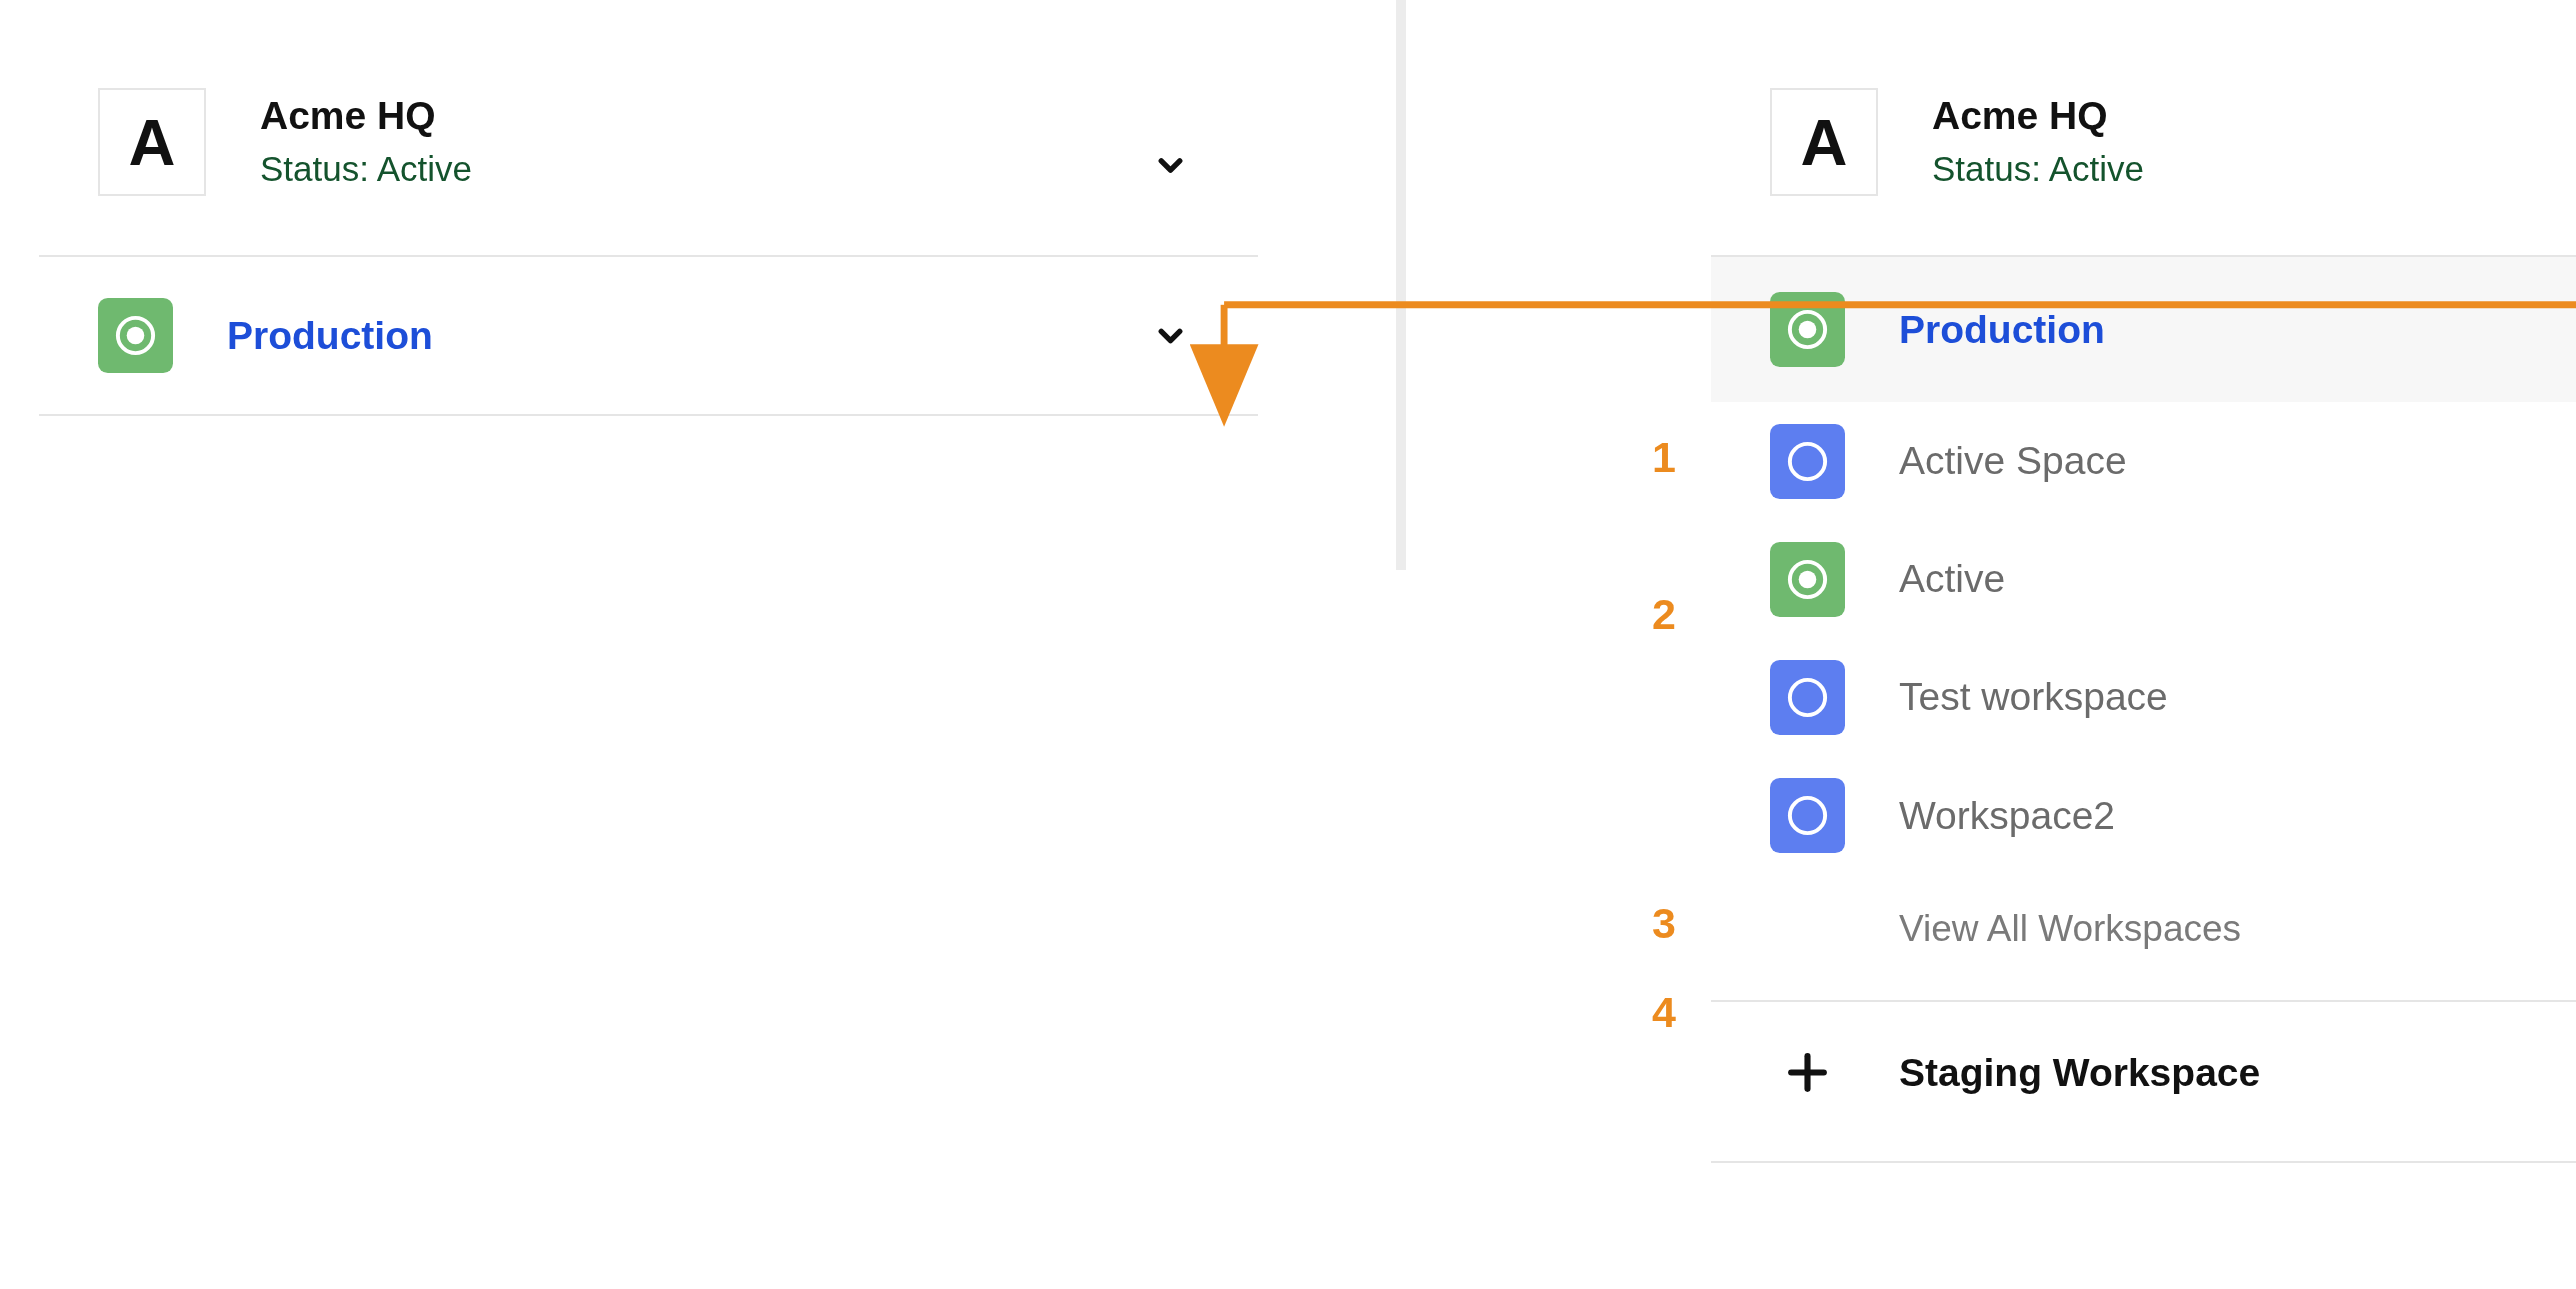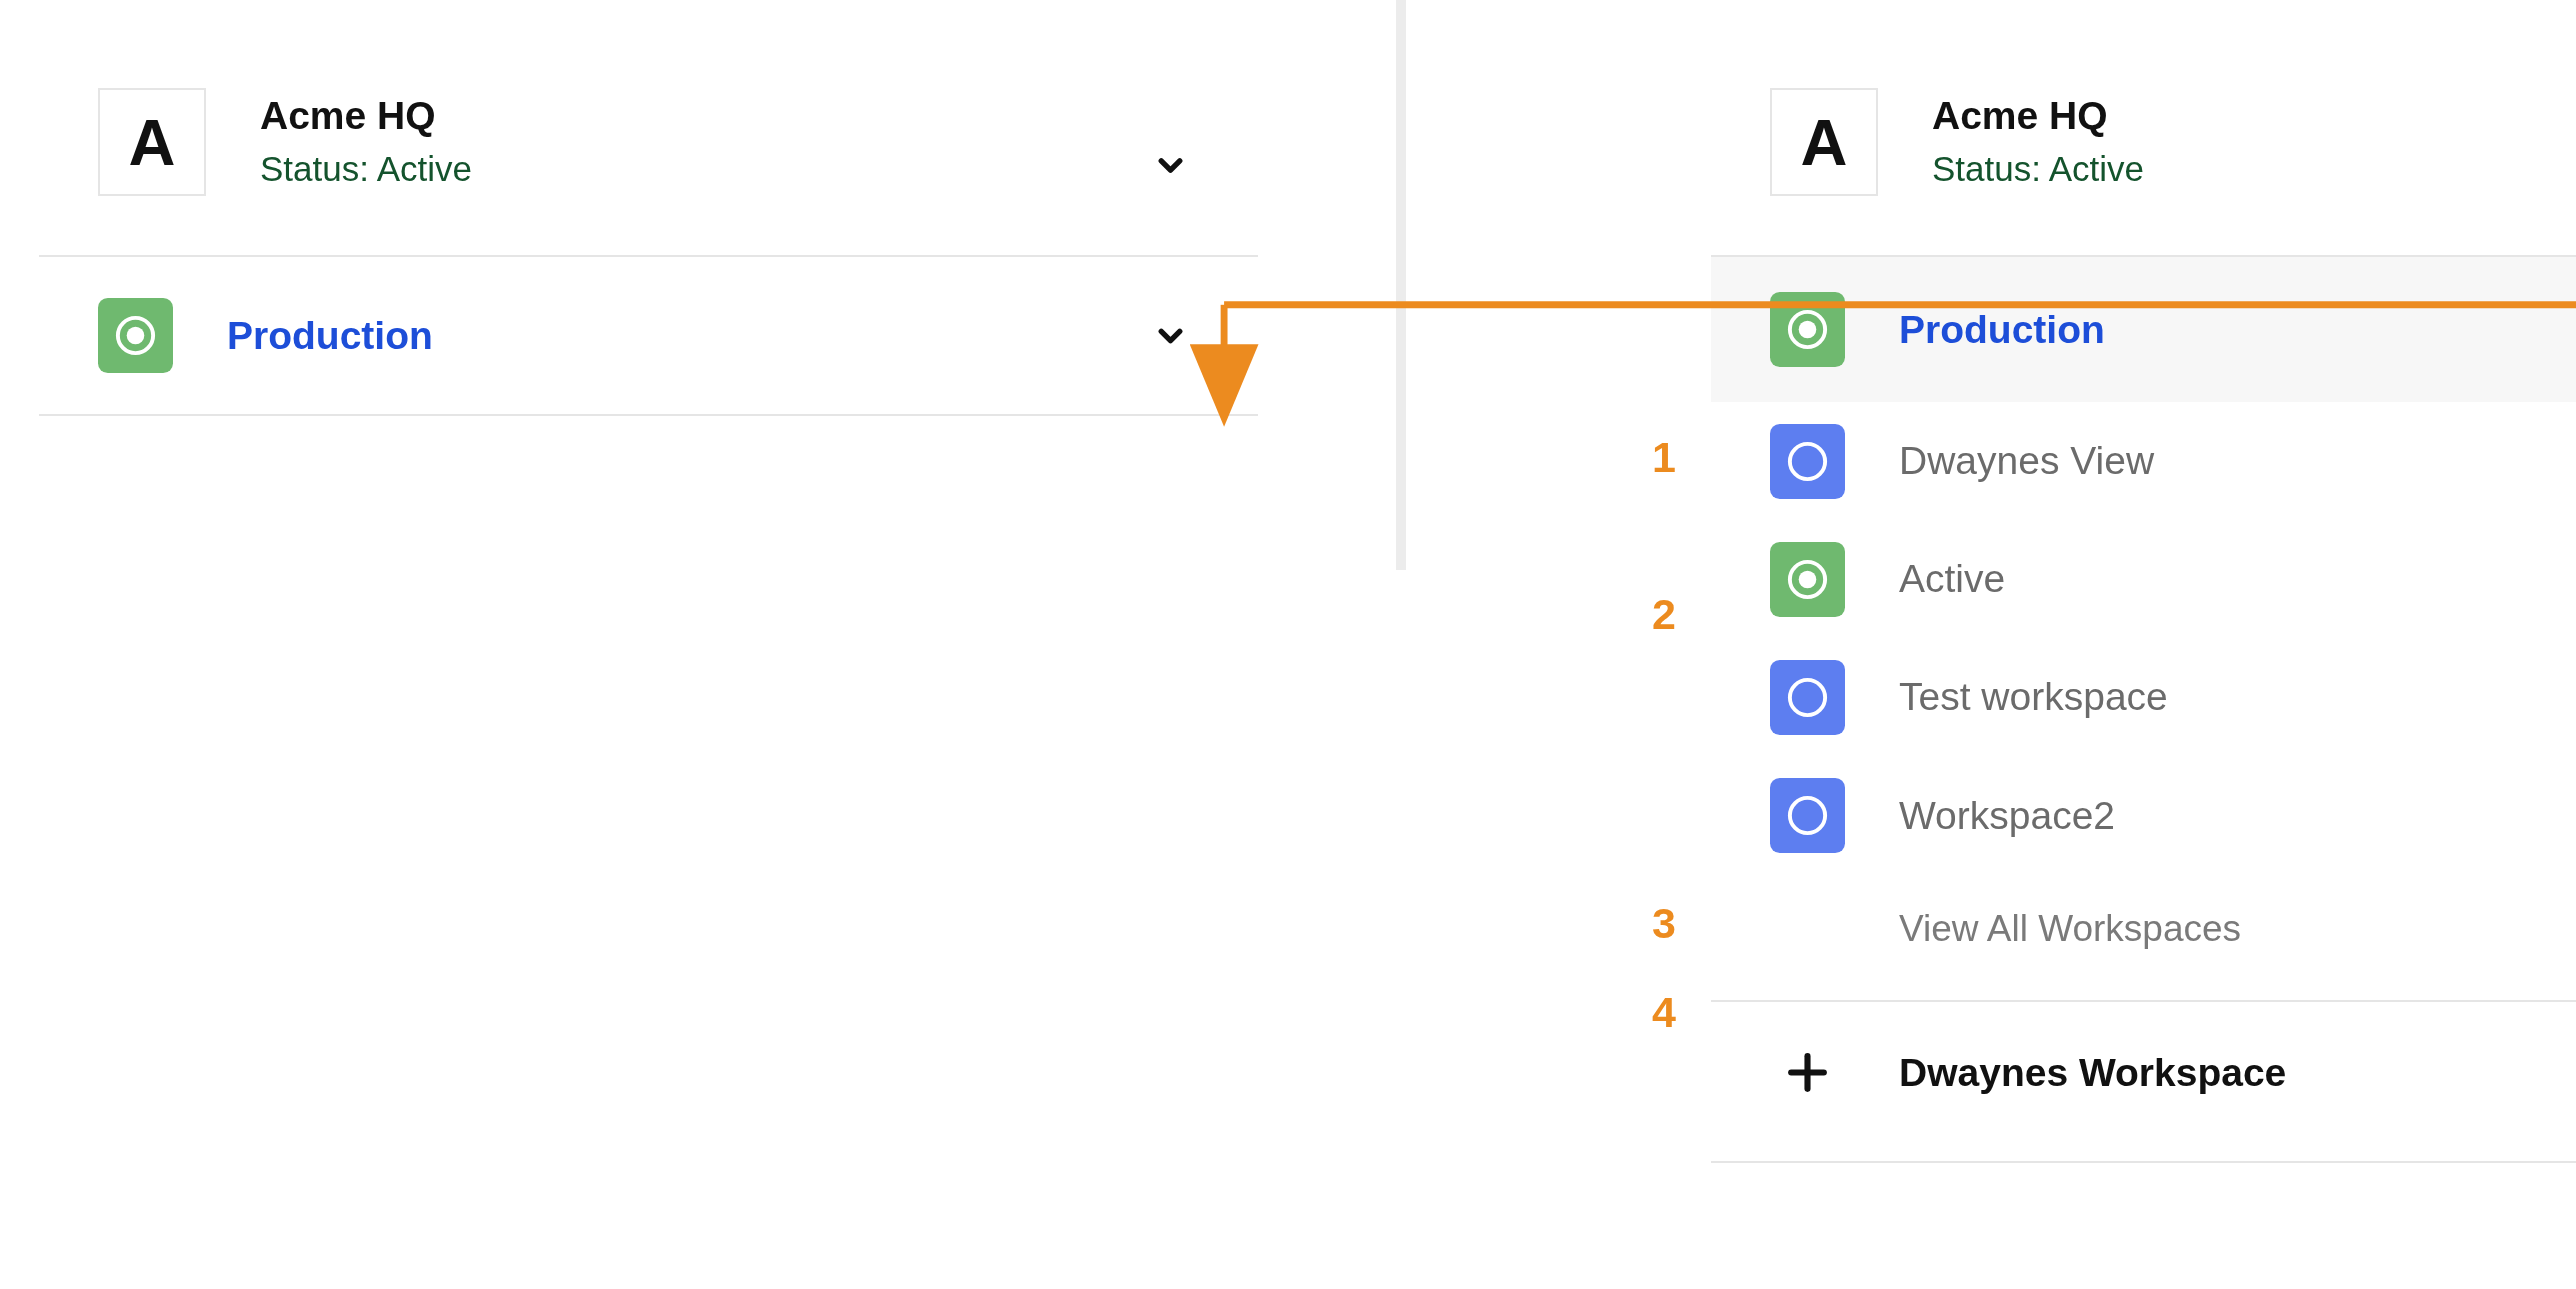--- a/index.html
+++ b/index.html
@@ -235,21 +235,21 @@
 
     </div>
 
     <div class="ws-row">
       <div class="ws-icon blue">
         <svg width="47" height="47" viewBox="0 0 48 48">
           <circle cx="24" cy="24" r="18" fill="none" stroke="#ffffff" stroke-width="4"></circle>
           <path d="M24 12 A12 12 0 0 1 24 36 A8 8 0 0 0 24 12 Z" fill="#ffffff"></path>
         </svg>
       </div>
-      <div class="ws-label dim">Dwaynes View</div>
+      <div class="ws-label dim">Active Space</div>
     </div>
 
     <div class="ws-row">
       <div class="ws-icon green">
         <svg width="47" height="47" viewBox="0 0 48 48">
           <circle cx="24" cy="24" r="18" fill="none" stroke="#ffffff" stroke-width="4"></circle>
           <circle cx="24" cy="24" r="9" fill="#ffffff"></circle>
         </svg>
       </div>
       <div class="ws-label dim">Active</div>
@@ -281,21 +281,21 @@
 
     <div class="ws-list-sep"></div>
 
     <div class="create-row">
       <div class="create-icon">
         <svg width="49" height="49" viewBox="0 0 24 24" fill="none" stroke="#111" stroke-width="3" stroke-linecap="round">
             <line x1="12" y1="4" x2="12" y2="20"></line>
             <line x1="4" y1="12" x2="20" y2="12"></line>
           </svg>
       </div>
-      <div class="create-label">Dwaynes Workspace</div>
+      <div class="create-label">Staging Workspace</div>
     </div>
 
     <div class="ws-list-sep"></div>
 
   </div>
 </div>
 
 <div class="callout" style="left:1652px; top:433px;">1</div>
 <div class="callout" style="left:1652px; top:590px;">2</div>
 <div class="callout" style="left: 1652px; top: 899px;">3</div>

